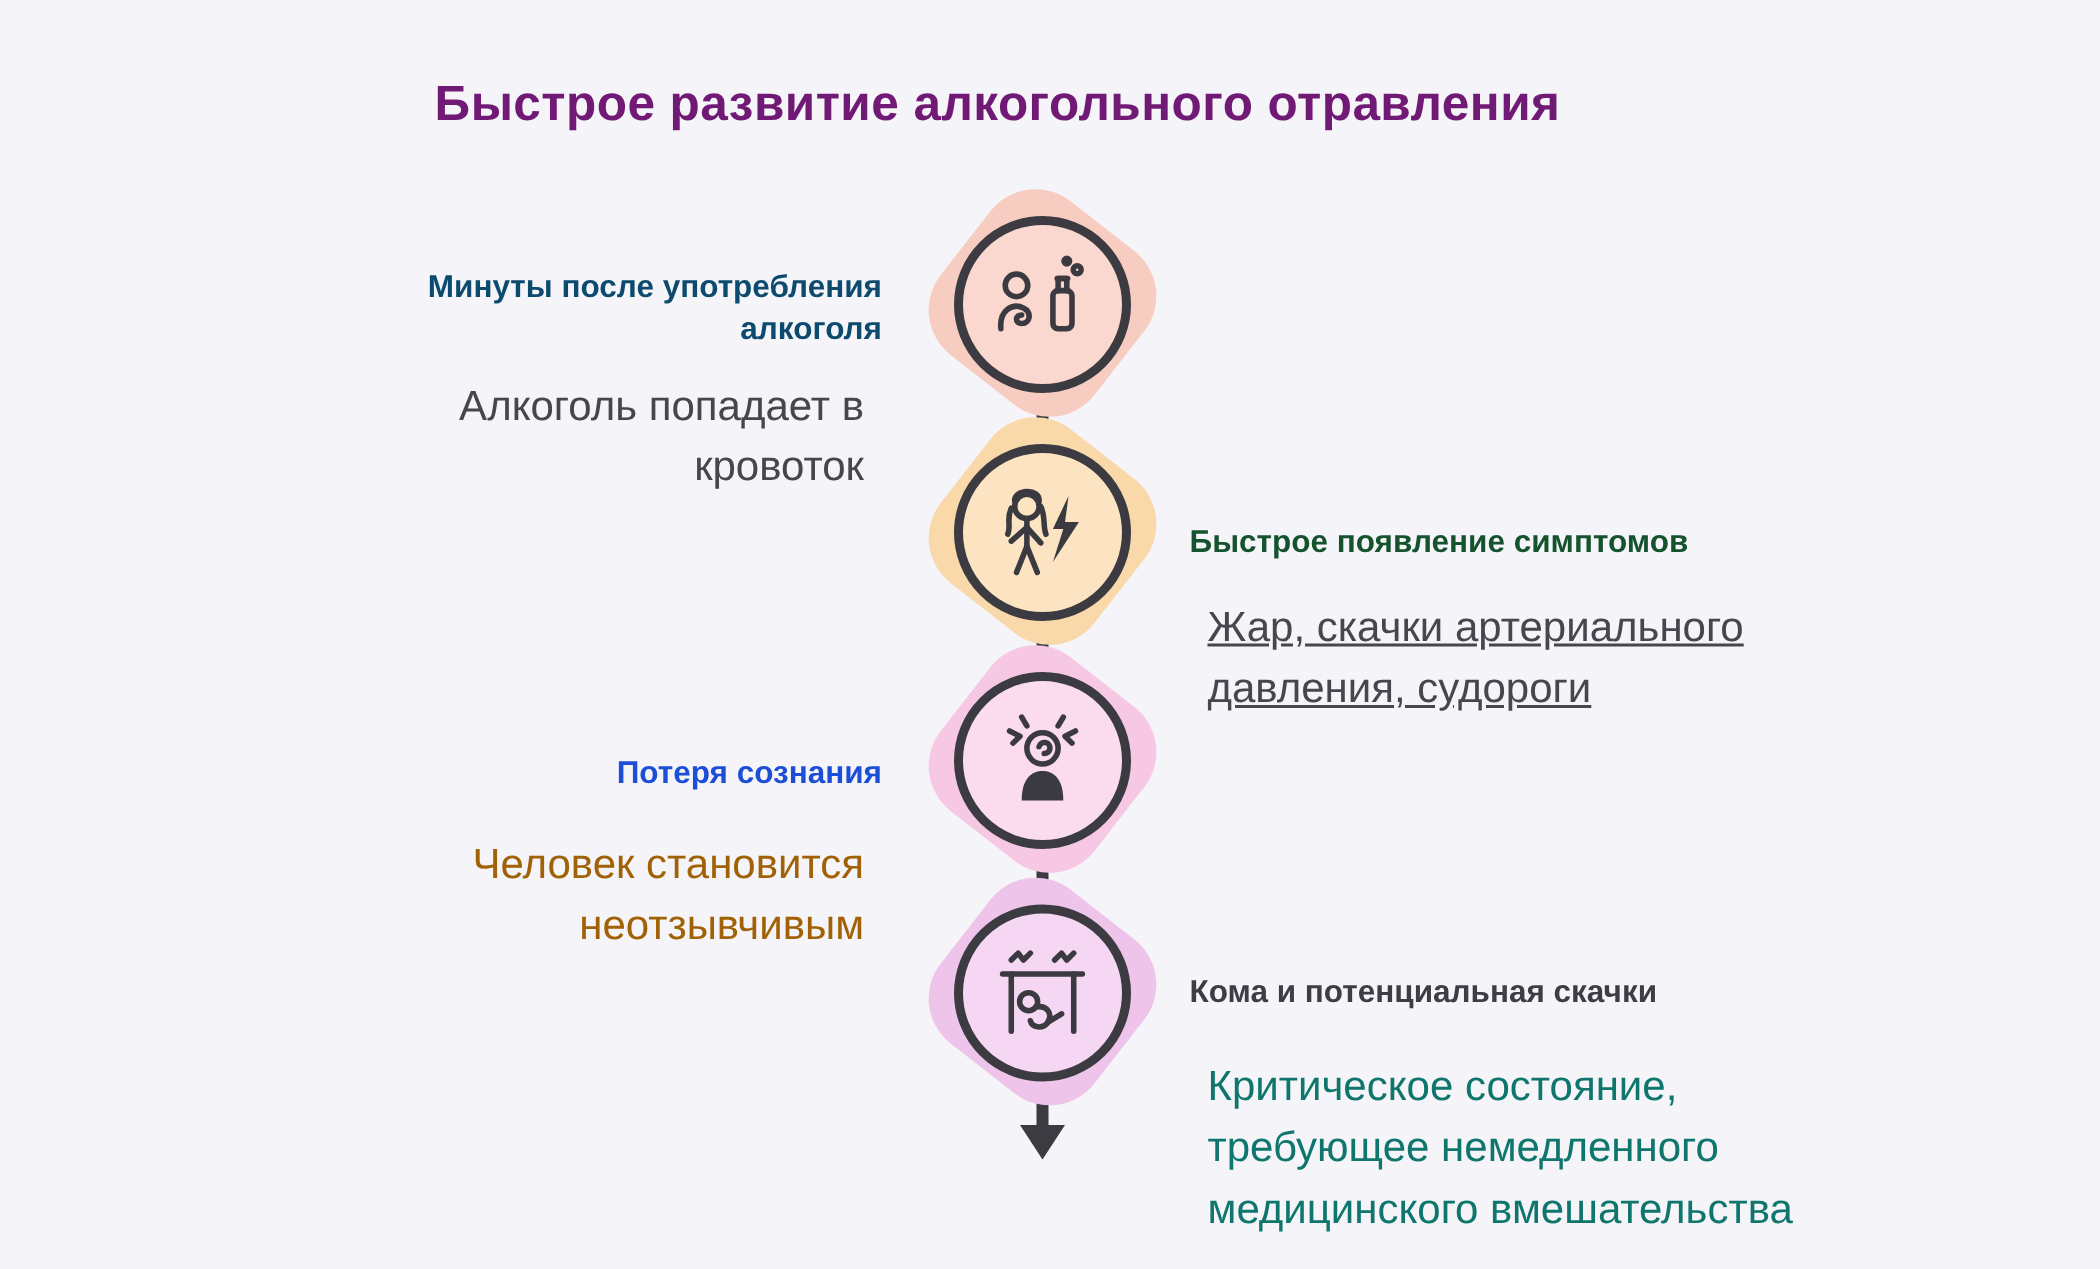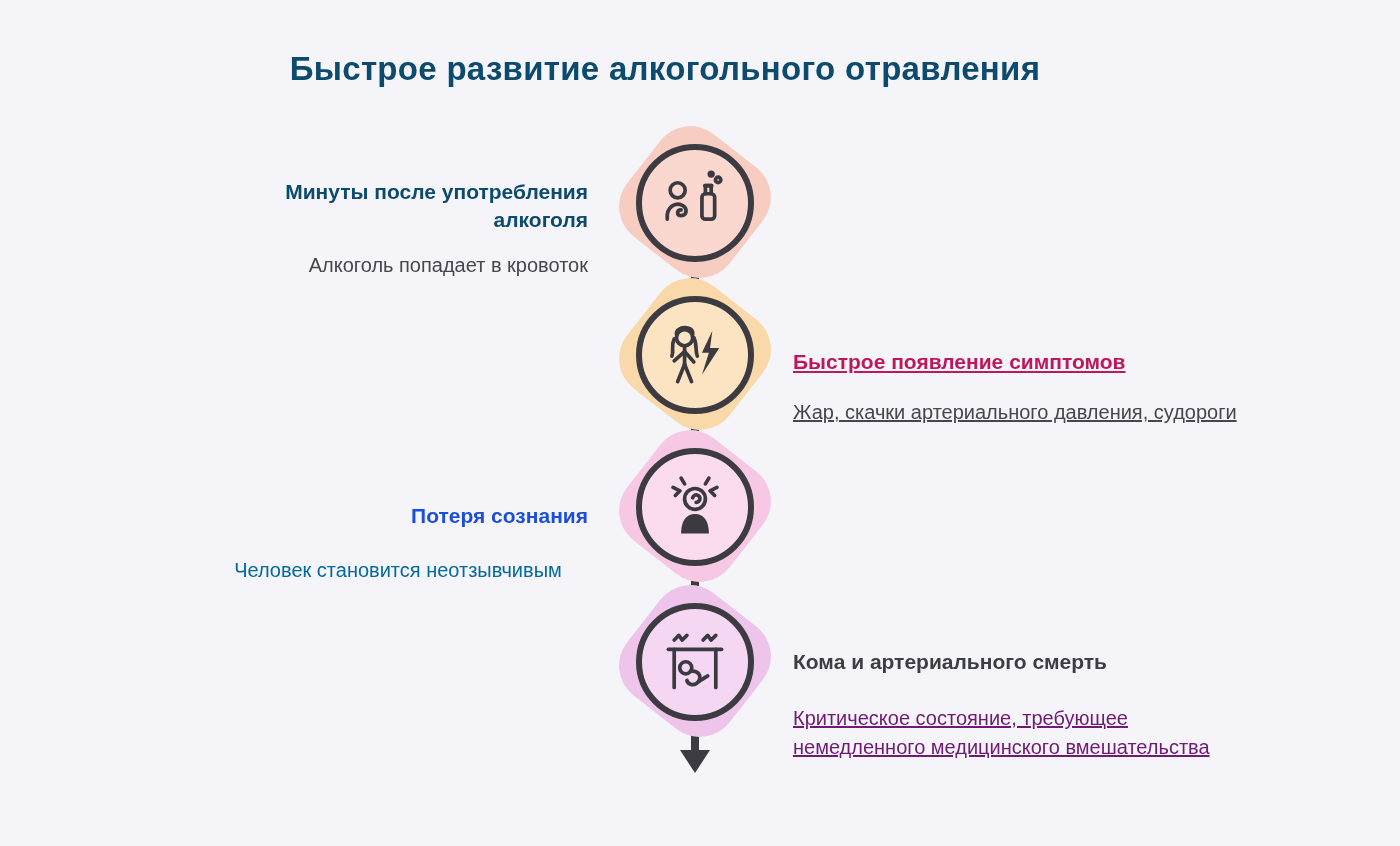--- a/index.html
+++ b/index.html
@@ -112,40 +112,40 @@
     width: 450px;
     text-align: left;
   }
   .step-heading {
     margin: 0;
     font-size: 21px;
     font-weight: 700;
     line-height: 1.35;
   }
   .step-desc {
-    margin: 0;
+    margin: 12px;
     margin-top: 22px;
-    font-size: 20px;
+    font-size: 28px;
     font-weight: 400;
     line-height: 1.45;
   }
   .block-1 { top: 178px; }
   .block-1 .step-desc { margin-top: 16px; }
   .block-2 { top: 348px; }
   .block-3 { top: 502px; }
   .block-3 .step-desc { margin-top: 26px; }
   .block-4 { top: 648px; }
   .block-4 .step-desc { margin-top: 28px; }
 </style>
 </head>
 <body>
 
 <div class="canvas" style="background-color: rgb(245, 244, 248);">
 
-  <h1 class="page-title" style="color: #0c4a6e;">Быстрое развитие алкогольного отравления</h1>
+  <h1 class="page-title" style="color: #701a75;">Быстрое развитие алкогольного отравления</h1>
 
   <div class="timeline-line" style="background-color: rgb(59, 59, 65);"></div>
   <div class="timeline-arrow"></div>
 
   <div class="text-block text-left block-1">
     <h2 class="step-heading" style="color: #0c4a6e;">Минуты после употребления алкоголя</h2>
     <p class="step-desc" style="color: rgb(70, 70, 78);">Алкоголь попадает в кровоток</p>
   </div>
   <div class="node node-1">
     <div class="blob" style="background-color: rgb(248, 205, 193);"></div>
@@ -156,21 +156,21 @@
         <rect class="stroke" x="38" y="24" width="11" height="22" rx="3"></rect>
         <path class="stroke" d="M41 24 v-7 h5 v7"></path>
         <path class="stroke" d="M40.5 17 h6"></path>
         <circle class="stroke" cx="52" cy="12" r="2.3"></circle>
         <circle class="stroke" cx="46" cy="7" r="1.6"></circle>
       </svg>
     </div>
   </div>
 
   <div class="text-block text-right block-2">
-    <h2 class="step-heading" style="color: #be185d; text-decoration: underline;">Быстрое появление симптомов</h2>
+    <h2 class="step-heading" style="color: #14532d;">Быстрое появление симптомов</h2>
     <p class="step-desc" style="color: rgb(70, 70, 78); text-decoration: underline;">Жар, скачки артериального давления, судороги</p>
   </div>
   <div class="node node-2">
     <div class="blob" style="background-color: rgb(249, 216, 169);"></div>
     <div class="circle" style="background-color: rgb(252, 228, 195);">
       <svg class="icon-svg" viewBox="0 0 64 64">
         <path class="stroke" d="M16 14 C15 7 31 6 30 14"></path>
         <circle class="stroke" cx="23" cy="17" r="7"></circle>
         <path class="stroke" d="M14 18 C11 24 14 28 12 33"></path>
         <path class="stroke" d="M31 17 C34 23 32 28 34 33"></path>
@@ -179,40 +179,40 @@
         <path class="stroke" d="M23 29 L31 38"></path>
         <path class="stroke" d="M23 40 L17 55"></path>
         <path class="stroke" d="M23 40 L29 55"></path>
         <polygon class="fill" points="47,11 38,30 44,30 38,49 53,26 45,26"></polygon>
       </svg>
     </div>
   </div>
 
   <div class="text-block text-left block-3">
     <h2 class="step-heading" style="color: #1d4ed8;">Потеря сознания</h2>
-    <p class="step-desc" style="color: #0369a1; text-align: center;">Человек становится неотзывчивым</p>
+    <p class="step-desc" style="color: #a16207;">Человек становится неотзывчивым</p>
   </div>
   <div class="node node-3">
     <div class="blob" style="background-color: rgb(246, 200, 228);"></div>
     <div class="circle" style="background-color: rgb(250, 220, 238);">
       <svg class="icon-svg" viewBox="0 0 64 64">
         <circle class="stroke" cx="32" cy="25" r="9"></circle>
         <path class="stroke" d="M30 24 a3.2 3.2 0 1 1 3 4"></path>
         <path class="stroke" d="M13 15 l6 3 l-4 4"></path>
         <path class="stroke" d="M51 15 l-6 3 l4 4"></path>
         <path class="stroke" d="M20 7 l3 5"></path>
         <path class="stroke" d="M44 7 l-3 5"></path>
         <path class="fill" d="M20 55 C20 42 26 38 32 38 C38 38 44 42 44 55 Z"></path>
       </svg>
     </div>
   </div>
 
   <div class="text-block text-right block-4">
-    <h2 class="step-heading" style="color: rgb(61, 61, 69);">Кома и артериального смерть</h2>
-    <p class="step-desc" style="color: #701a75; text-decoration: underline;">Критическое состояние, требующее немедленного медицинского вмешательства</p>
+    <h2 class="step-heading" style="color: rgb(61, 61, 69);">Кома и потенциальная скачки</h2>
+    <p class="step-desc" style="color: #0f766e;">Критическое состояние, требующее немедленного медицинского вмешательства</p>
   </div>
   <div class="node node-4">
     <div class="blob" style="background-color: rgb(238, 196, 234);"></div>
     <div class="circle" style="background-color: rgb(246, 215, 243);">
       <svg class="icon-svg" viewBox="0 0 64 64">
         <path class="stroke" d="M14 13 l4 -4 l3 4 l4 -4"></path>
         <path class="stroke" d="M39 13 l4 -4 l3 4 l4 -4"></path>
         <path class="stroke" d="M9 21 H 55"></path>
         <path class="stroke" d="M14 21 V 54"></path>
         <path class="stroke" d="M50 21 V 54"></path>

